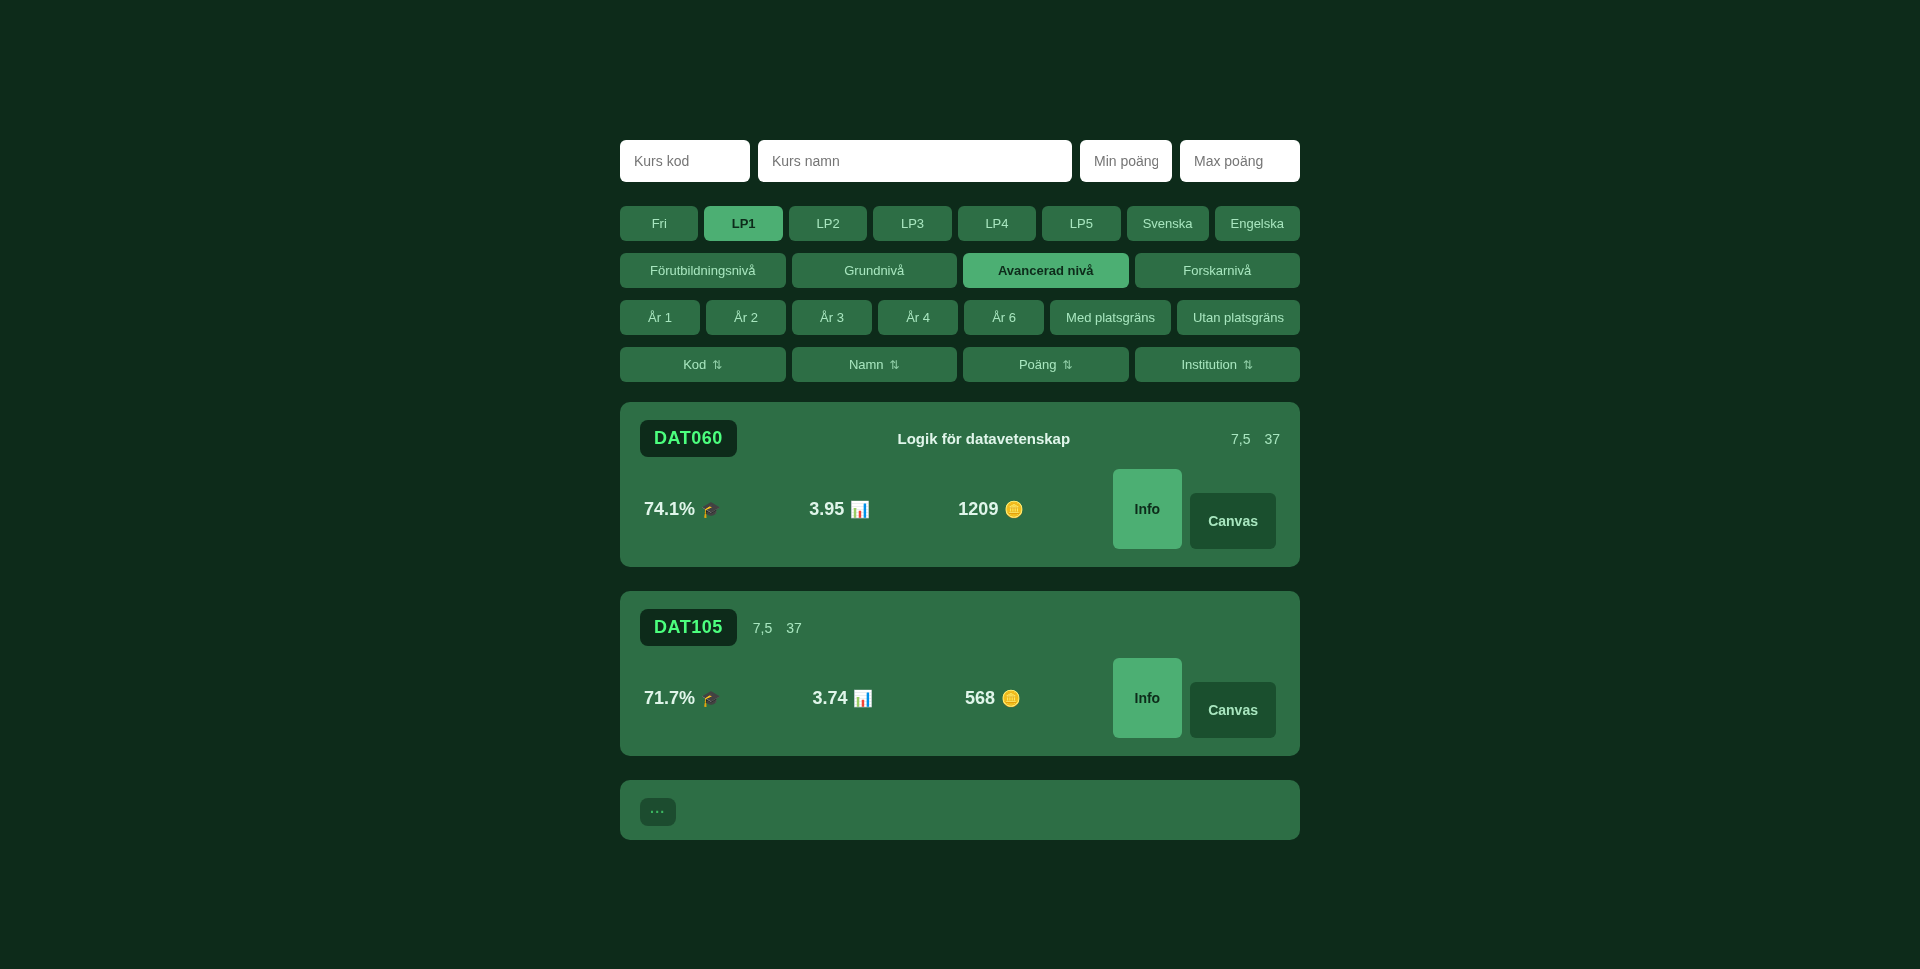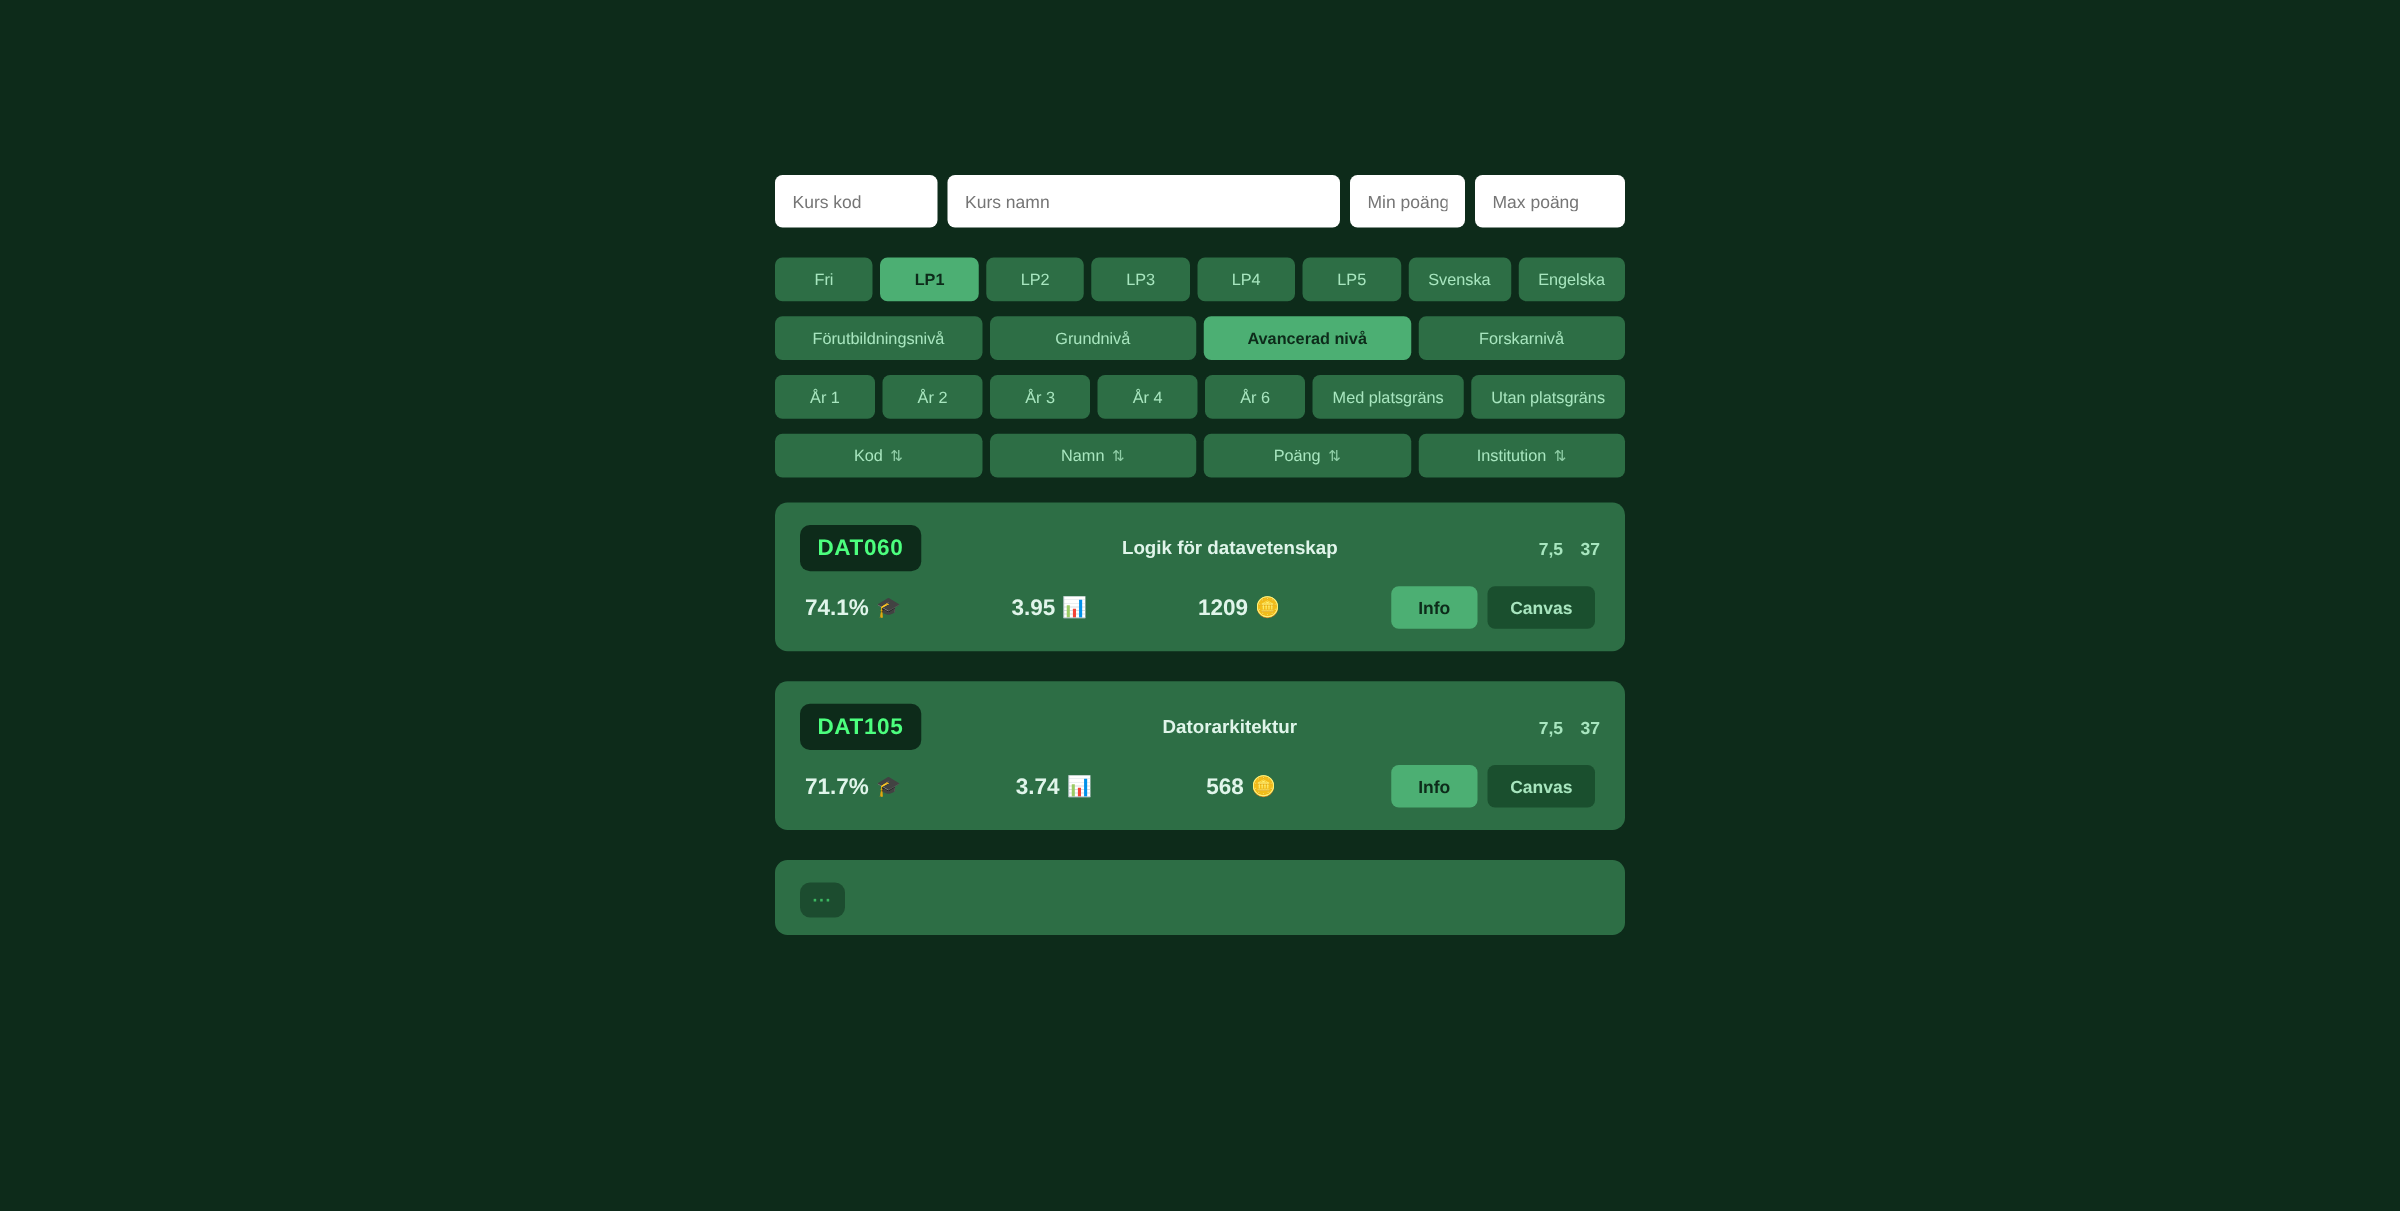--- a/index.html
+++ b/index.html
@@ -159,21 +159,21 @@
       color: #e0f5ea;
       text-align: center;
     }
 
     .course-meta {
       display: flex;
       align-items: center;
       gap: 14px;
       font-size: 14px;
       color: #a8e6bf;
-      font-weight: 700;
+      font-weight: 400;
     }
 
     .card-bottom {
       display: flex;
       align-items: center;
       justify-content: space-between;
       padding: 0 4px;
     }
 
     .stat-item {
@@ -203,25 +203,26 @@
       font-size: 14px;
       font-weight: 600;
       color: #0d2b1a;
       cursor: pointer;
     }
 
     .btn-canvas {
       background: #1a4f2e;
       border: none;
       border-radius: 6px;
-      padding: 9px 18px;
+      padding: 20px 18px;
       font-size: 14px;
       font-weight: 600;
       color: #a8e6bf;
       cursor: pointer;
+      margin-top: 24px;
     }
 
     
     .course-card-partial {
       background: #2d6e45;
       border-radius: 10px;
       padding: 18px 20px;
       height: 60px;
       overflow: hidden;
     }
@@ -321,21 +322,20 @@
         <div class="action-buttons">
           <button class="btn-info">Info</button>
           <button class="btn-canvas">Canvas</button>
         </div>
       </div>
     </div>
 
     <div class="course-card">
       <div class="card-top">
         <div class="course-code-badge">DAT105</div>
-        <div class="course-name">Datorarkitektur</div>
         <div class="course-meta">
           <span>7,5</span>
           <span>37</span>
         </div>
       </div>
       <div class="card-bottom">
         <div class="stat-item">
           <span>71.7%</span>
           <span class="stat-icon">🎓</span>
         </div>

